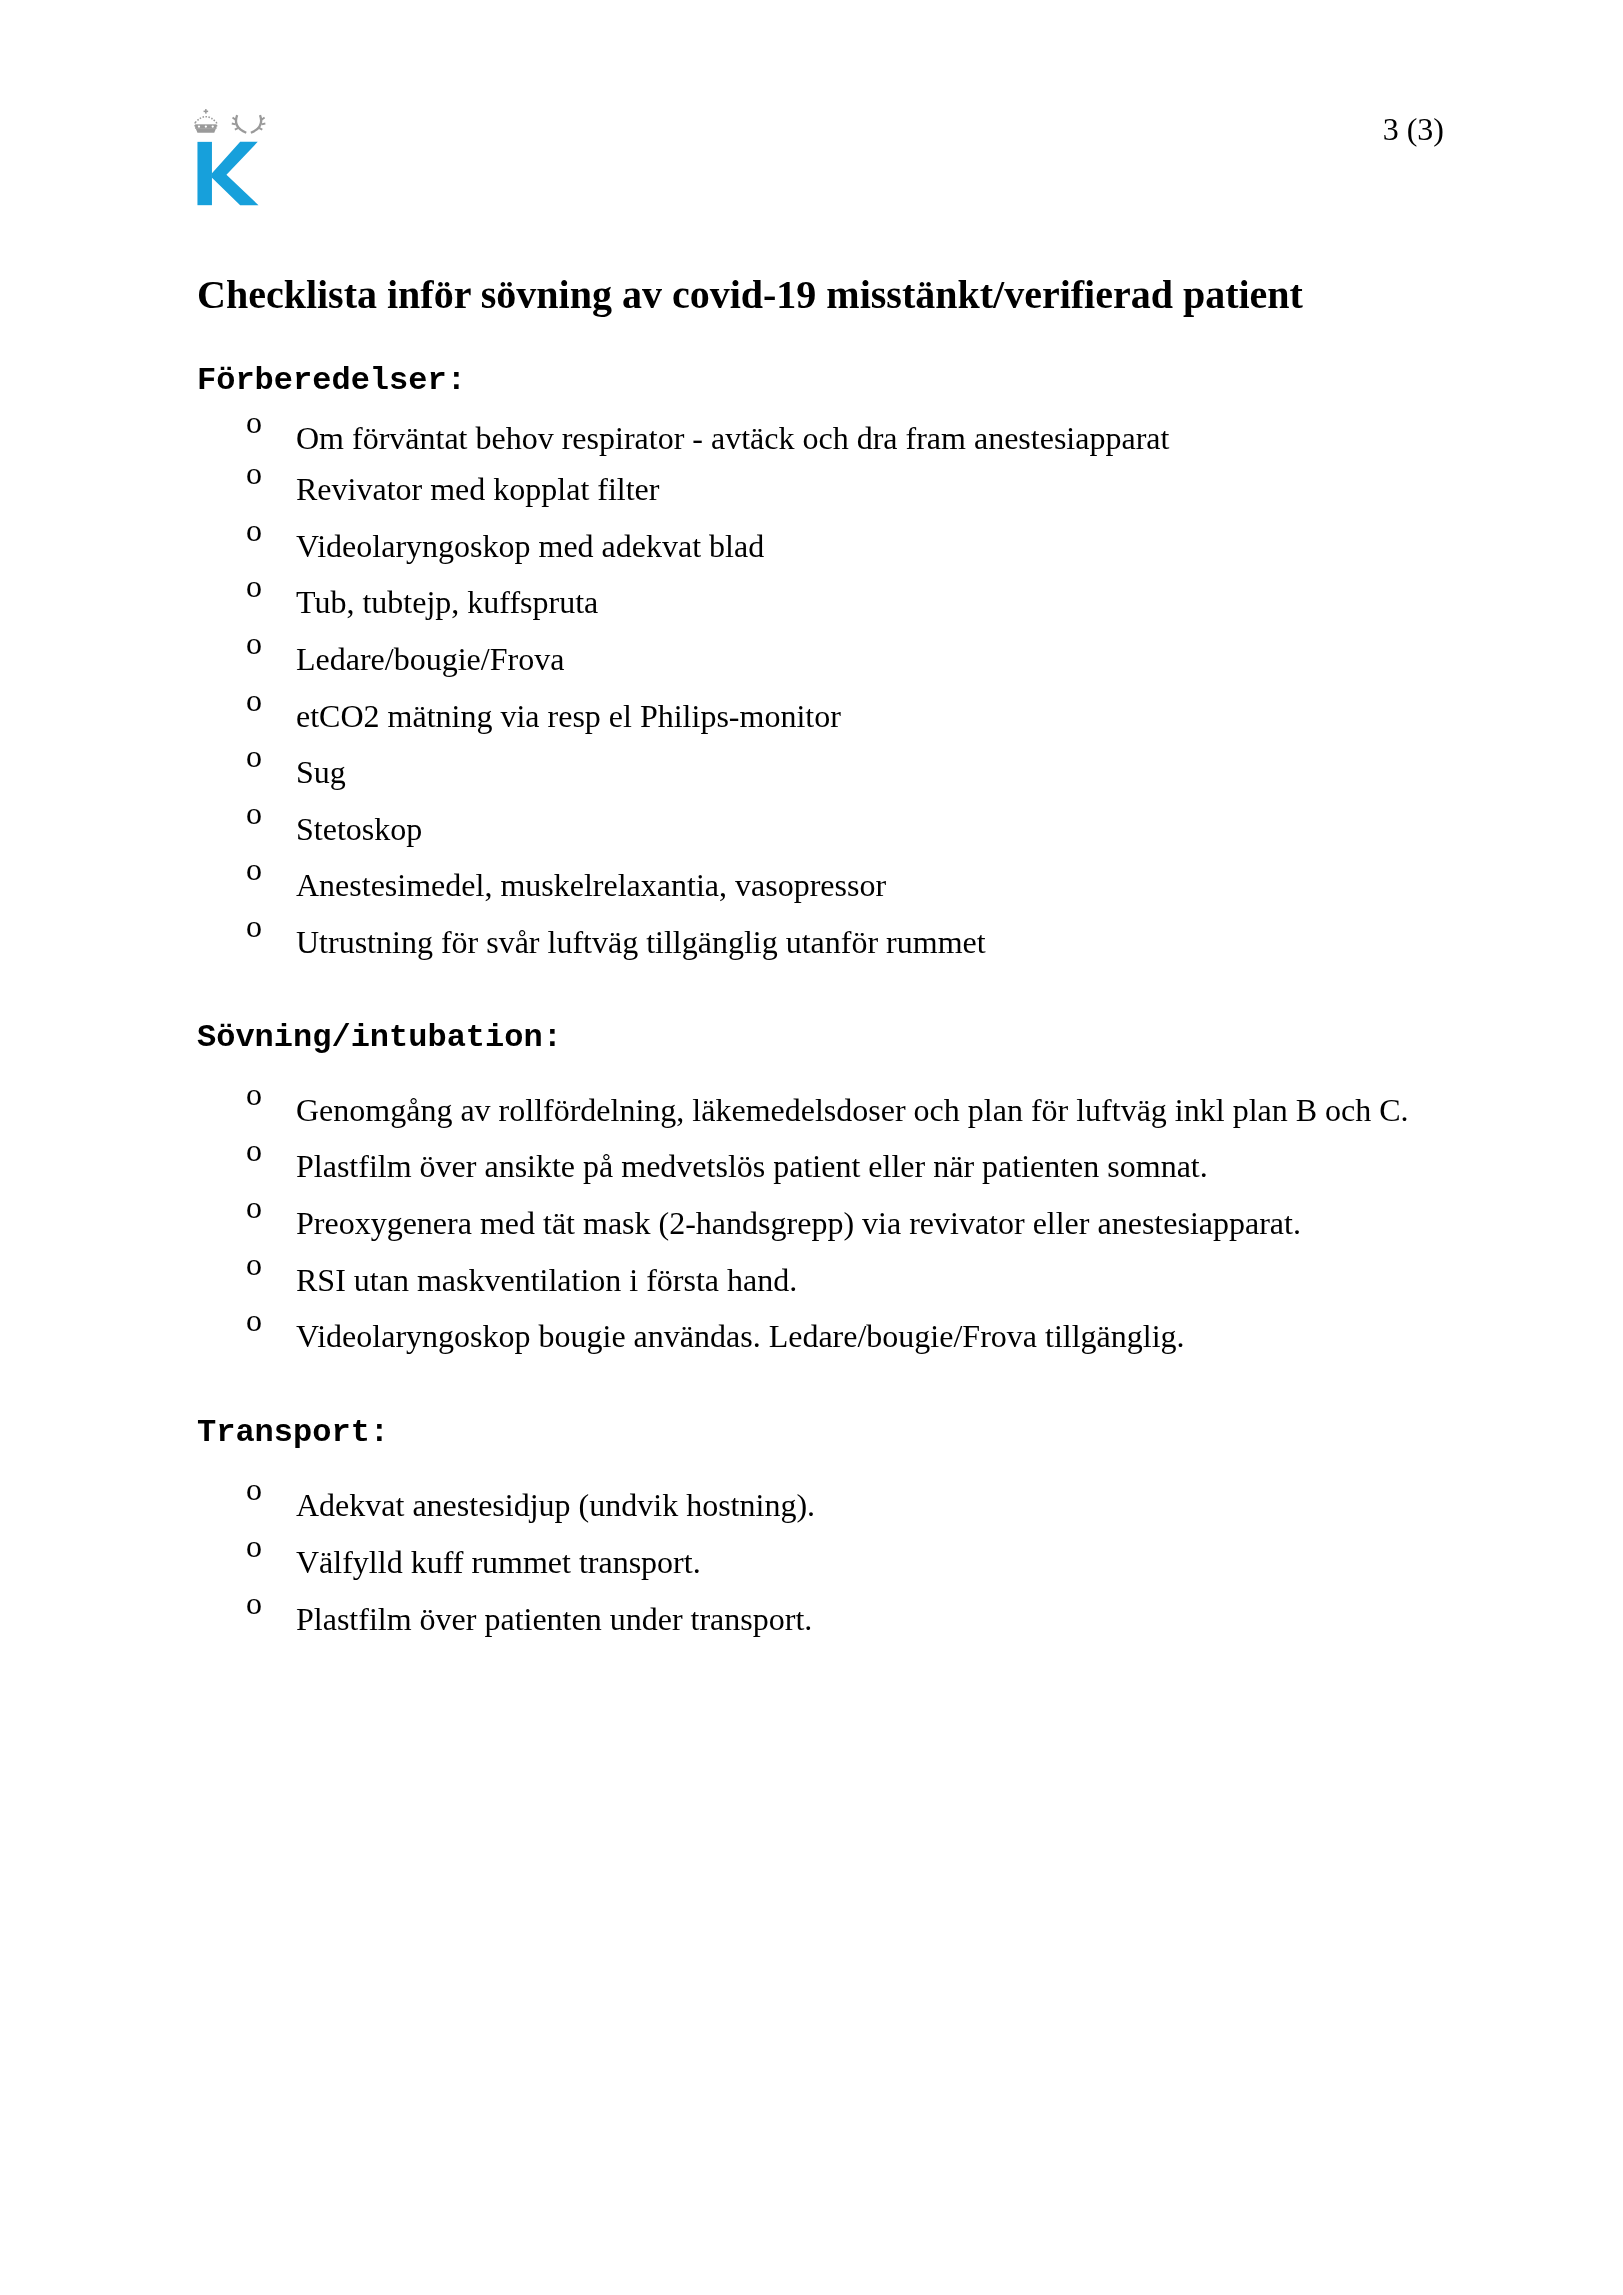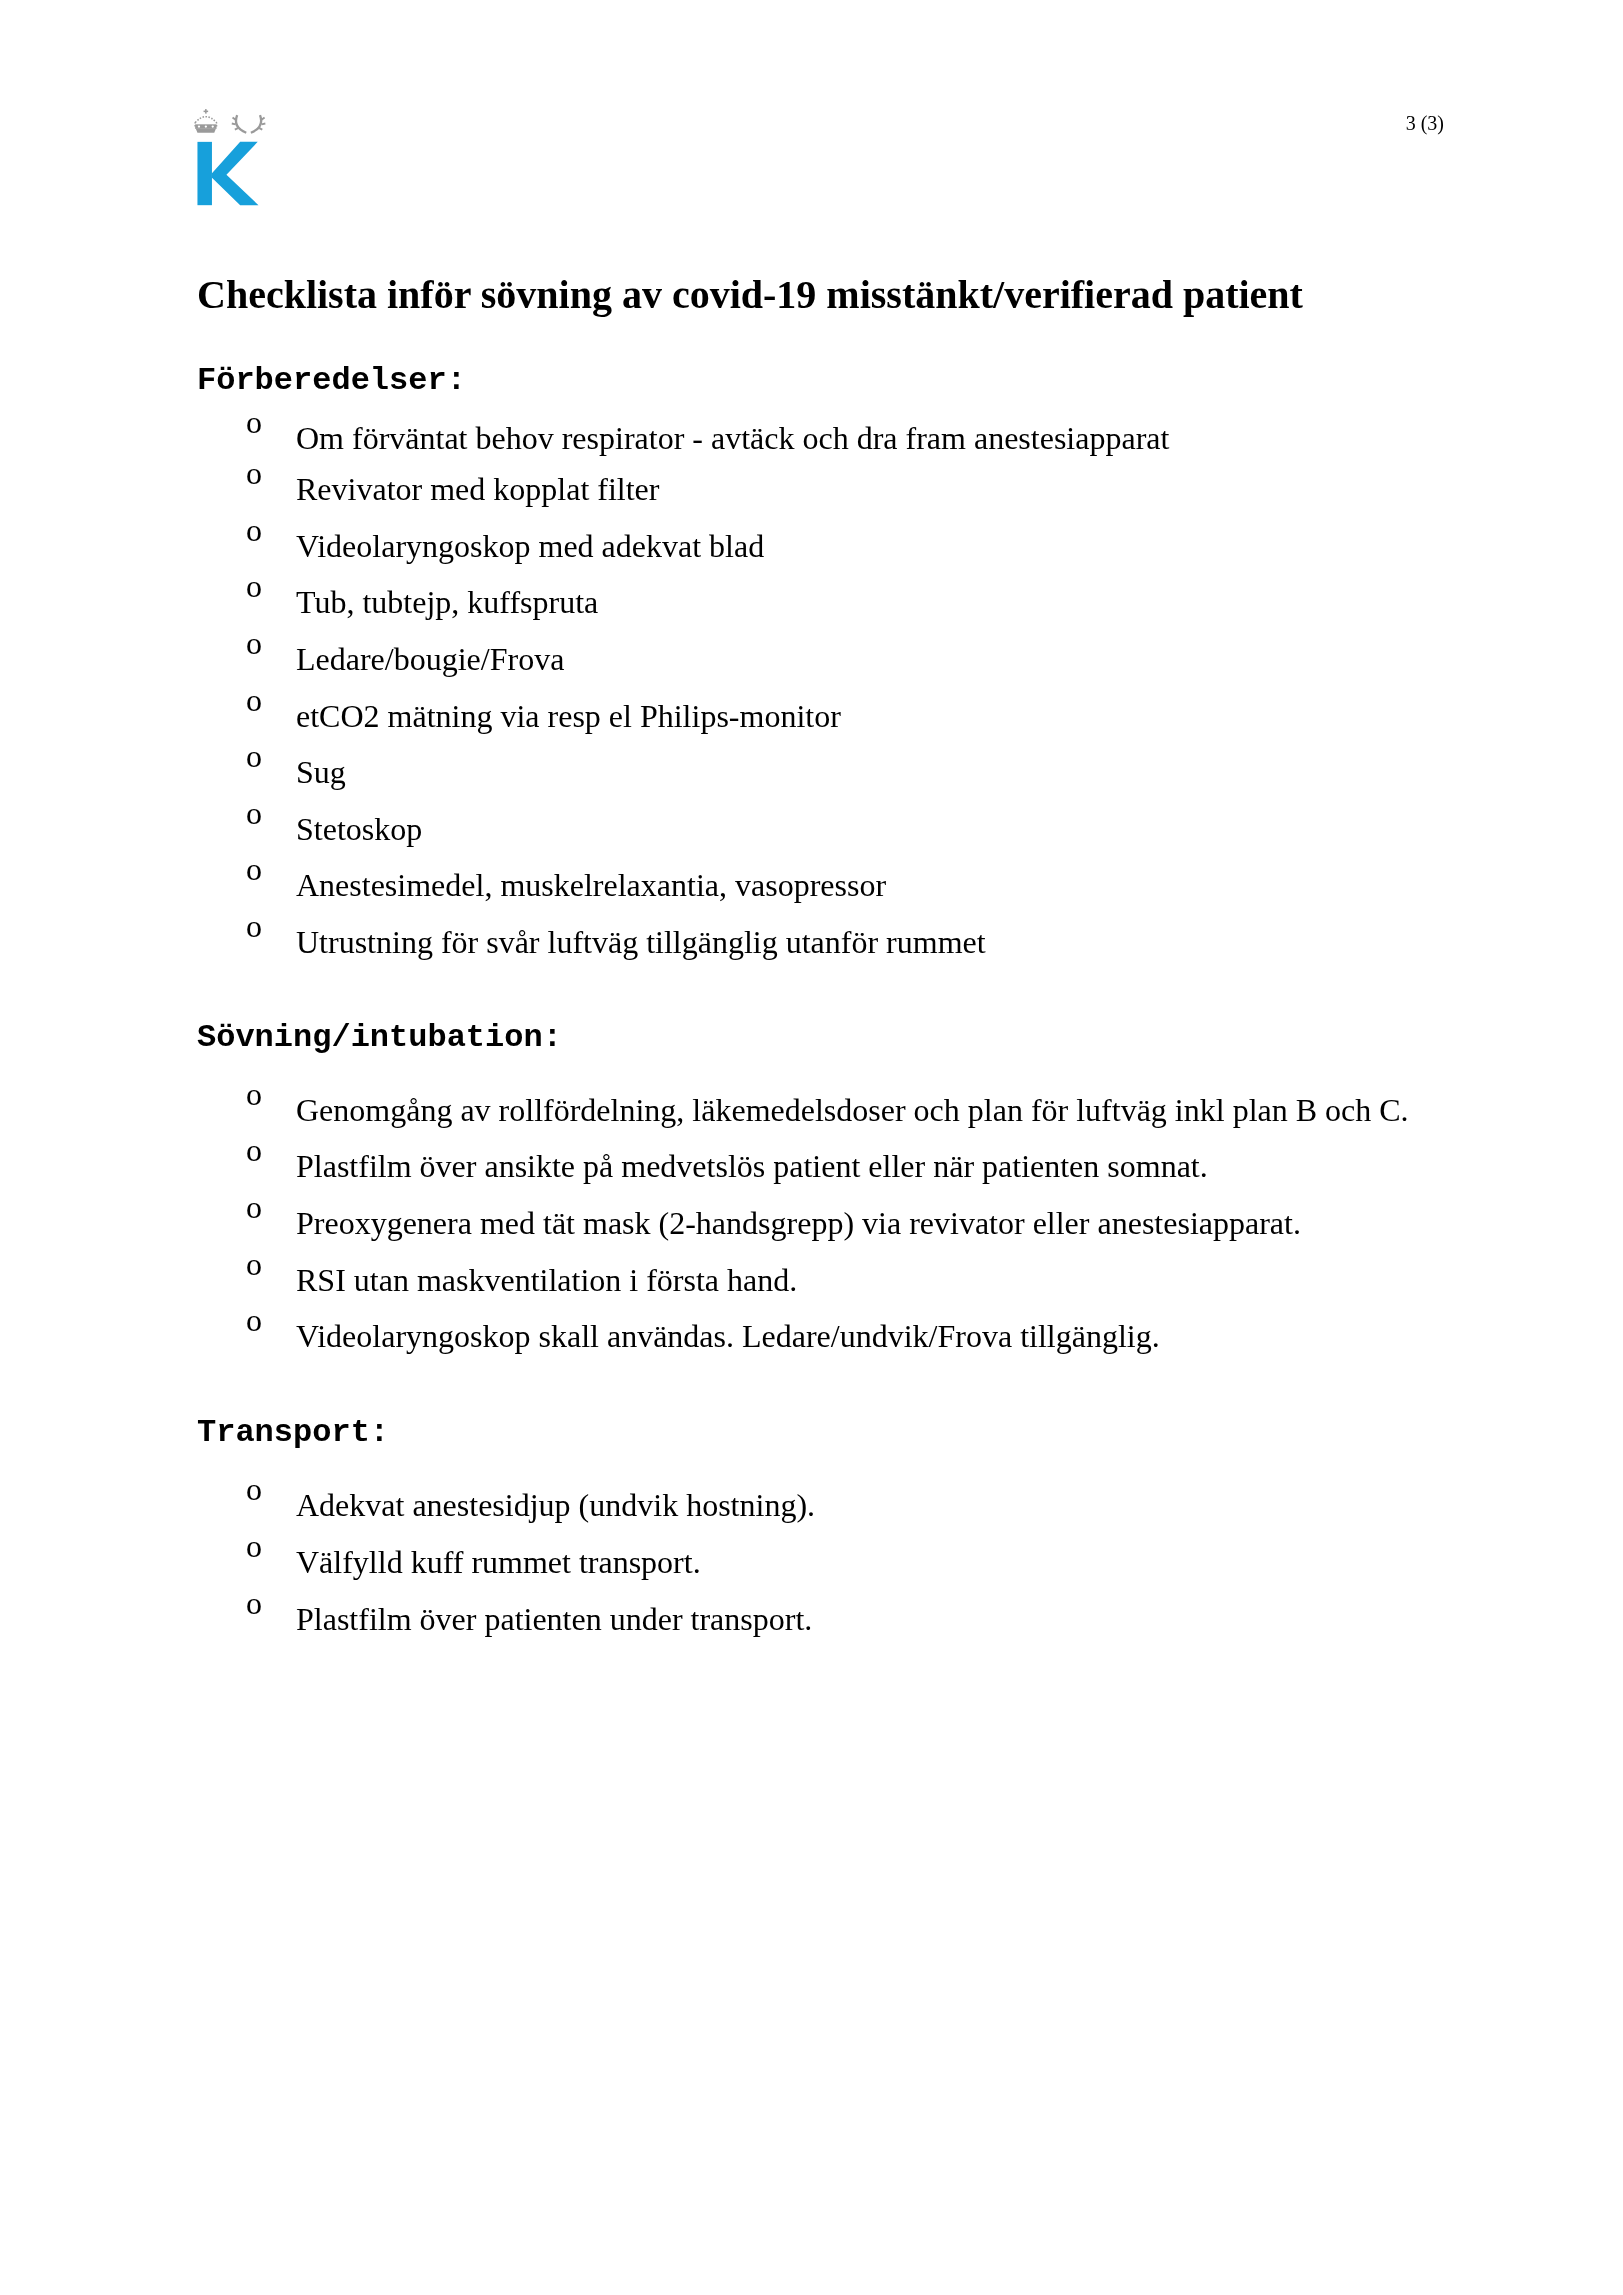--- a/index.html
+++ b/index.html
@@ -1,20 +1,20 @@
 <!DOCTYPE html>
 <html style="font-size:12.2px"><head>
 <meta charset="utf-8">
 <style>
   html, body { margin: 0; padding: 0; background: #ffffff; }
   body { width: 1623px; height: 2295px; position: relative; overflow: hidden;
          font-family: "Liberation Serif", serif; color: #000; }
   .abs { position: absolute; white-space: nowrap; }
   .logo { position: absolute; left: 191px; top: 106px; width: 77px; height: 103px; }
-  .page-num { font-size: 20px; line-height: 1; right: 179px; top: 113px; }
+  .page-num { font-size: 32px; line-height: 1; right: 179px; top: 113px; }
   .title { font-size: 40px; font-weight: bold; left: 197px; top: 275px; line-height: 1; }
   .heading { font-size: 32px; font-weight: bold; left: 197px; line-height: 1; font-family: Liberation Mono, monospace; }
   .item { position: absolute; left: 0; height: 38px; }
   .bullet { position: absolute; left: 246px; font-size: 32px; line-height: 1; }
   .item-text { position: absolute; left: 296px; font-size: 32px; line-height: 1; white-space: nowrap; margin-top: 16px; }
 </style>
 </head>
 <body>
 
 <div class="logo">
@@ -102,21 +102,21 @@
   <div class="item" style="top:1191px">
     <span class="bullet">o</span>
     <span class="item-text">Preoxygenera med tät mask (2-handsgrepp) via revivator eller anestesiapparat.</span>
   </div>
   <div class="item" style="top:1248px">
     <span class="bullet">o</span>
     <span class="item-text">RSI utan maskventilation i första hand.</span>
   </div>
   <div class="item" style="top:1304px">
     <span class="bullet">o</span>
-    <span class="item-text">Videolaryngoskop skall användas. Ledare/undvik/Frova tillgänglig.</span>
+    <span class="item-text">Videolaryngoskop bougie användas. Ledare/bougie/Frova tillgänglig.</span>
   </div>
 </div>
 
 <div>
   <div class="abs heading" style="top:1417px">Transport:</div>
   <div class="item" style="top:1473px">
     <span class="bullet">o</span>
     <span class="item-text">Adekvat anestesidjup (undvik hostning).</span>
   </div>
   <div class="item" style="top:1530px">

